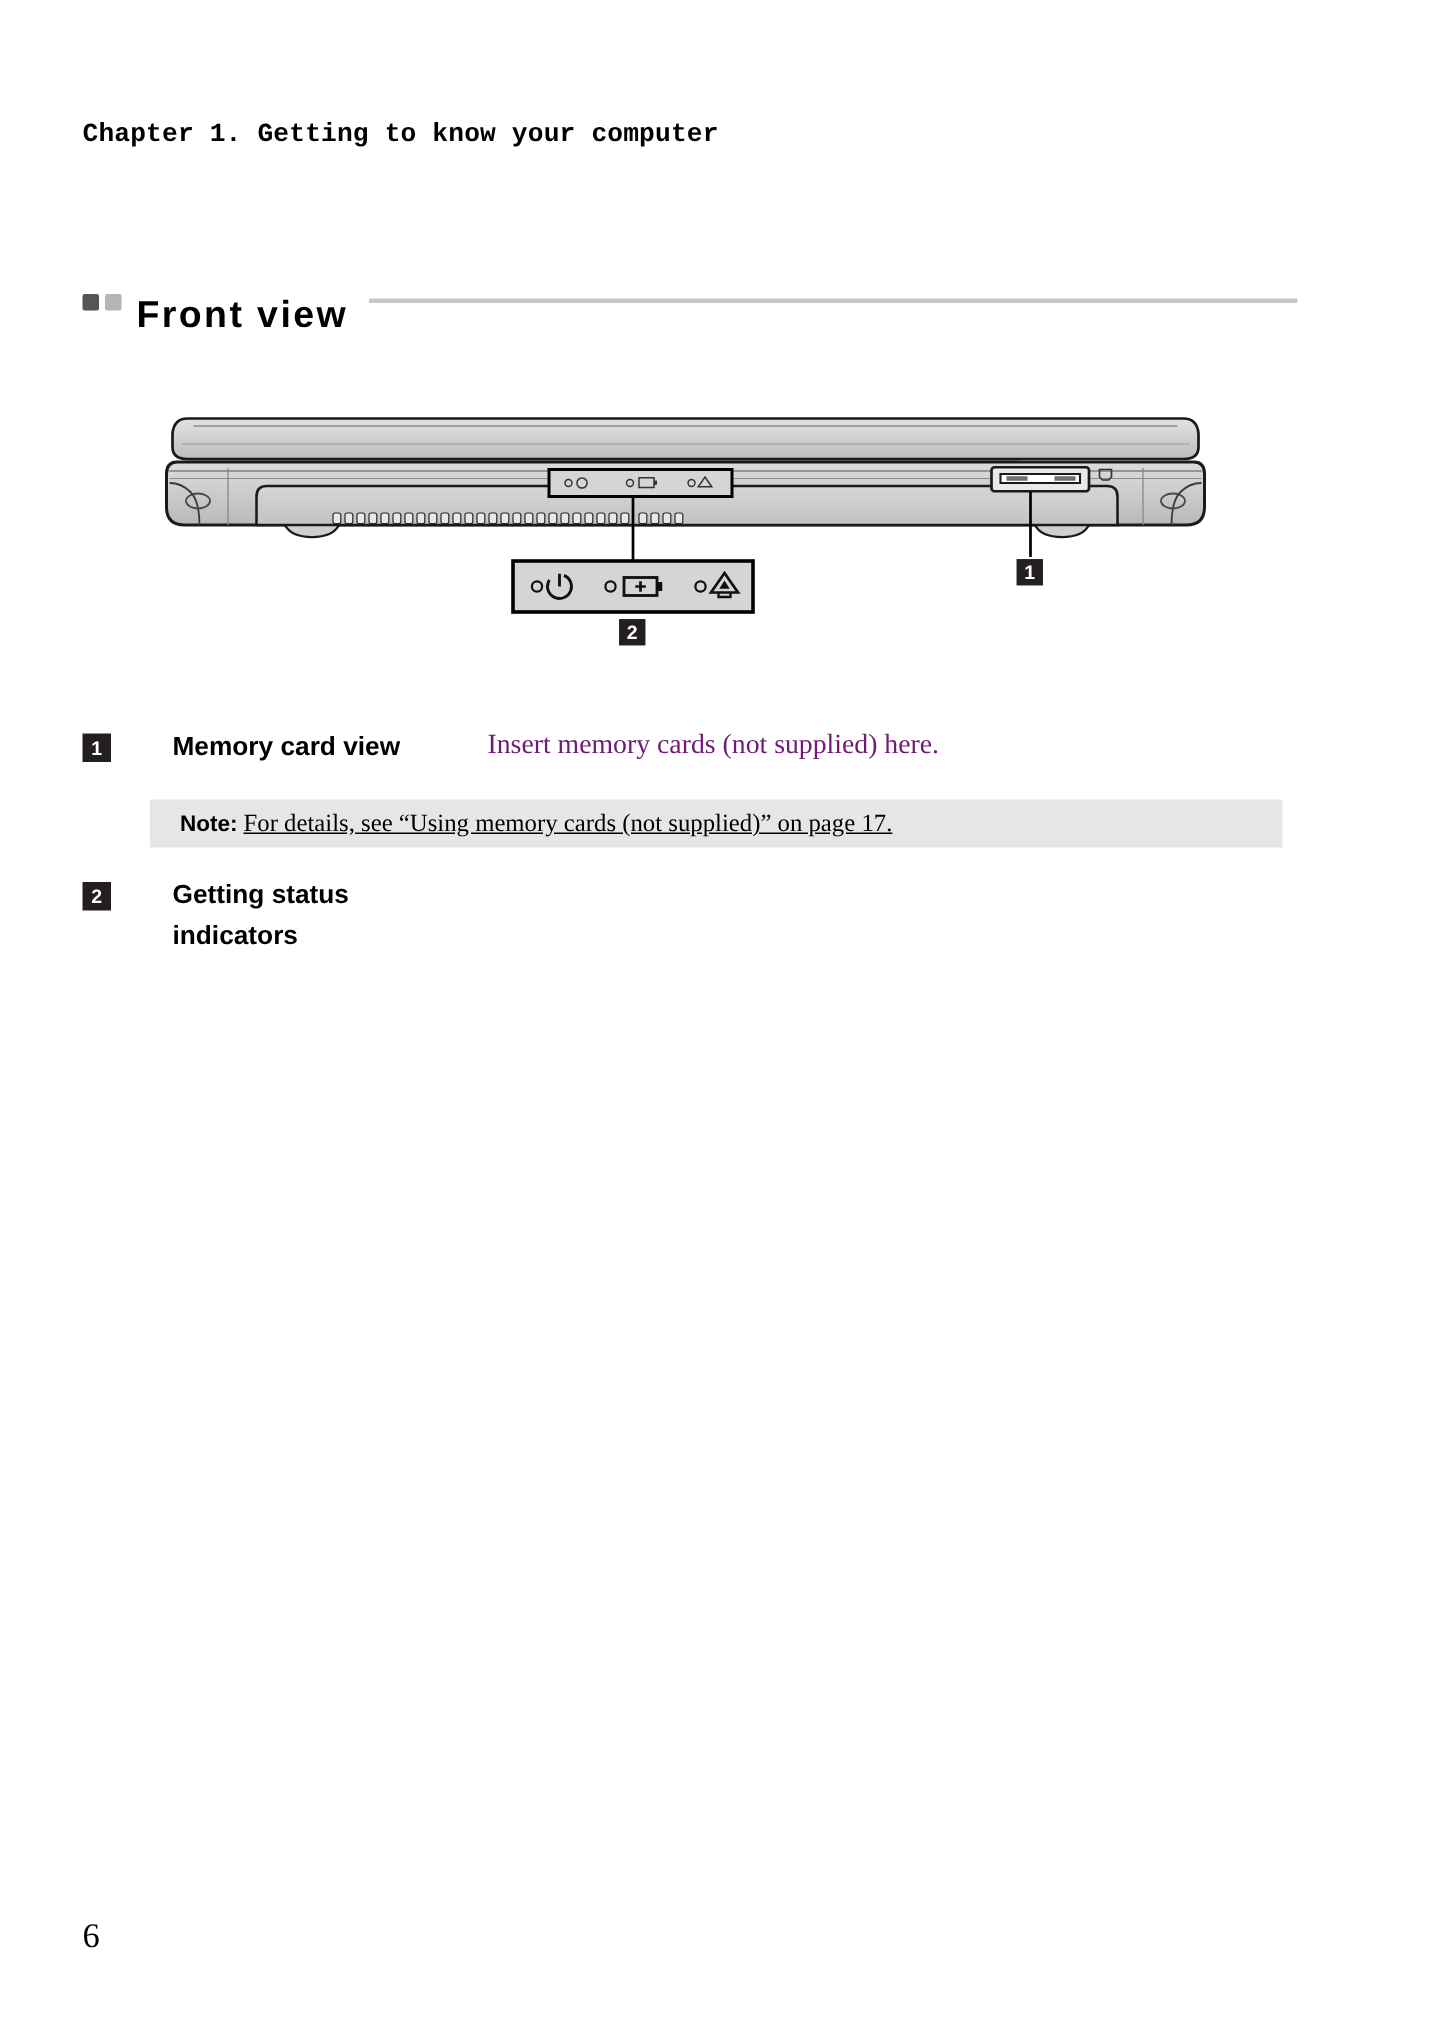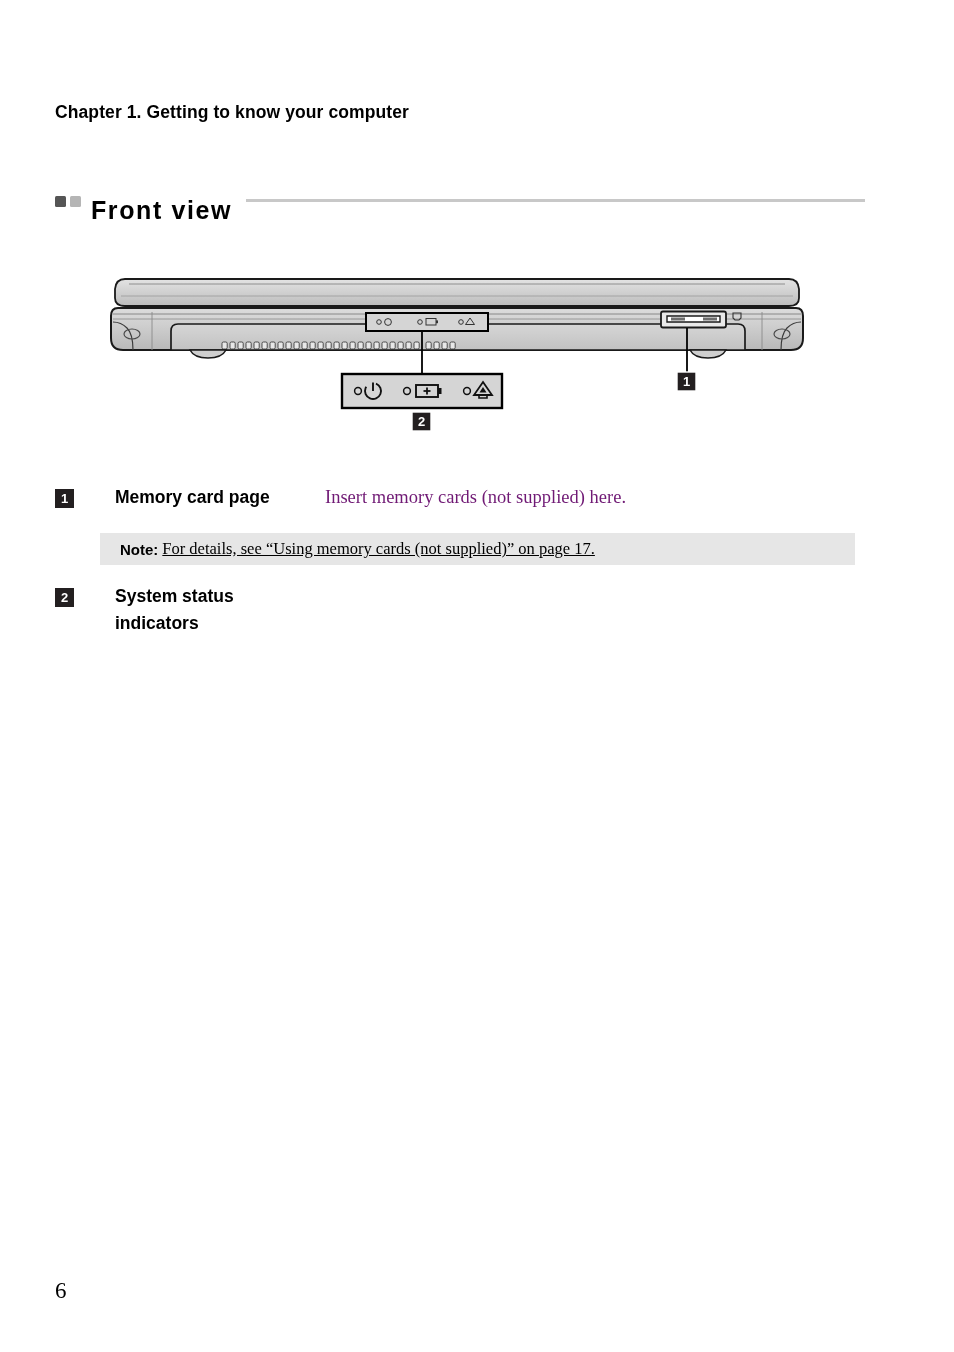--- a/index.html
+++ b/index.html
@@ -10,22 +10,22 @@
     background: #ffffff;
     font-family: "Liberation Serif", serif;
     position: relative;
     overflow: hidden;
   }
 
   
   .chapter-header {
     position: absolute;
     left: 55px;
-    top: 102px;
-    font-family: Liberation Sans, sans-serif;
+    top: 80px;
+    font-family: Liberation Mono, monospace;
     font-weight: bold;
     font-size: 17.5px;
     color: #000000;
     letter-spacing: 0.1px;
   }
 
   
   .section-title-row {
     position: absolute;
     left: 55px;
@@ -326,31 +326,31 @@
   <g>
     <rect x="677" y="110" width="19" height="19" fill="#231f20" stroke="#ffffff" stroke-width="1.4"></rect>
     <text x="686.5" y="124" font-family="Liberation Sans, sans-serif" font-size="13" font-weight="bold" fill="#ffffff" text-anchor="middle">1</text>
   </g>
 </svg>
 </div>
 
 <div class="items">
   <div class="item-row">
     <span class="marker">1</span>
-    <span class="item-label">Memory card page</span>
+    <span class="item-label">Memory card view</span>
     <span class="item-desc">Insert memory cards (not supplied) here.</span>
   </div>
 </div>
 
 <div class="note-box">
   <span class="note-label">Note:</span>
   <span class="note-text">For details, see “Using memory cards (not supplied)” on page 17.</span>
 </div>
 
 <div class="item-row item-row-2">
   <span class="marker">2</span>
   <span class="item-label">
-    <span>System status</span><br>
+    <span>Getting status</span><br>
     <span>indicators</span>
   </span>
 </div>
 
 <div class="page-number">6</div>
 
 </body></html>

